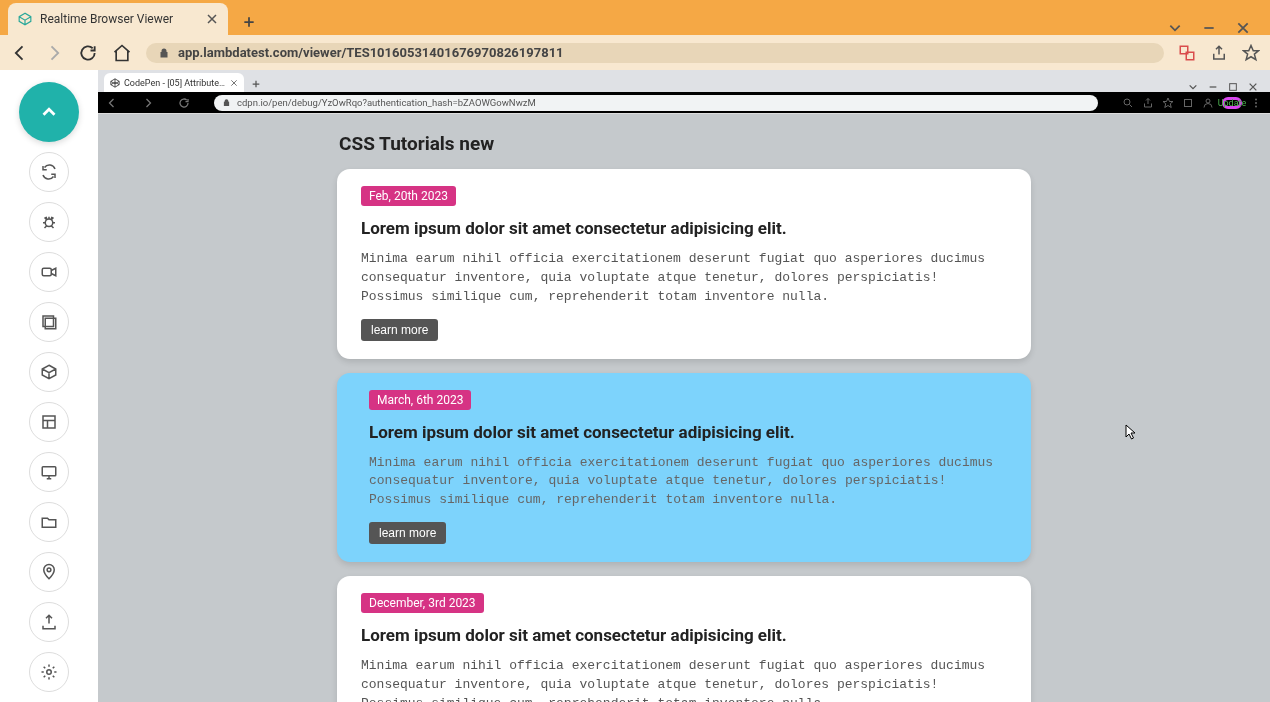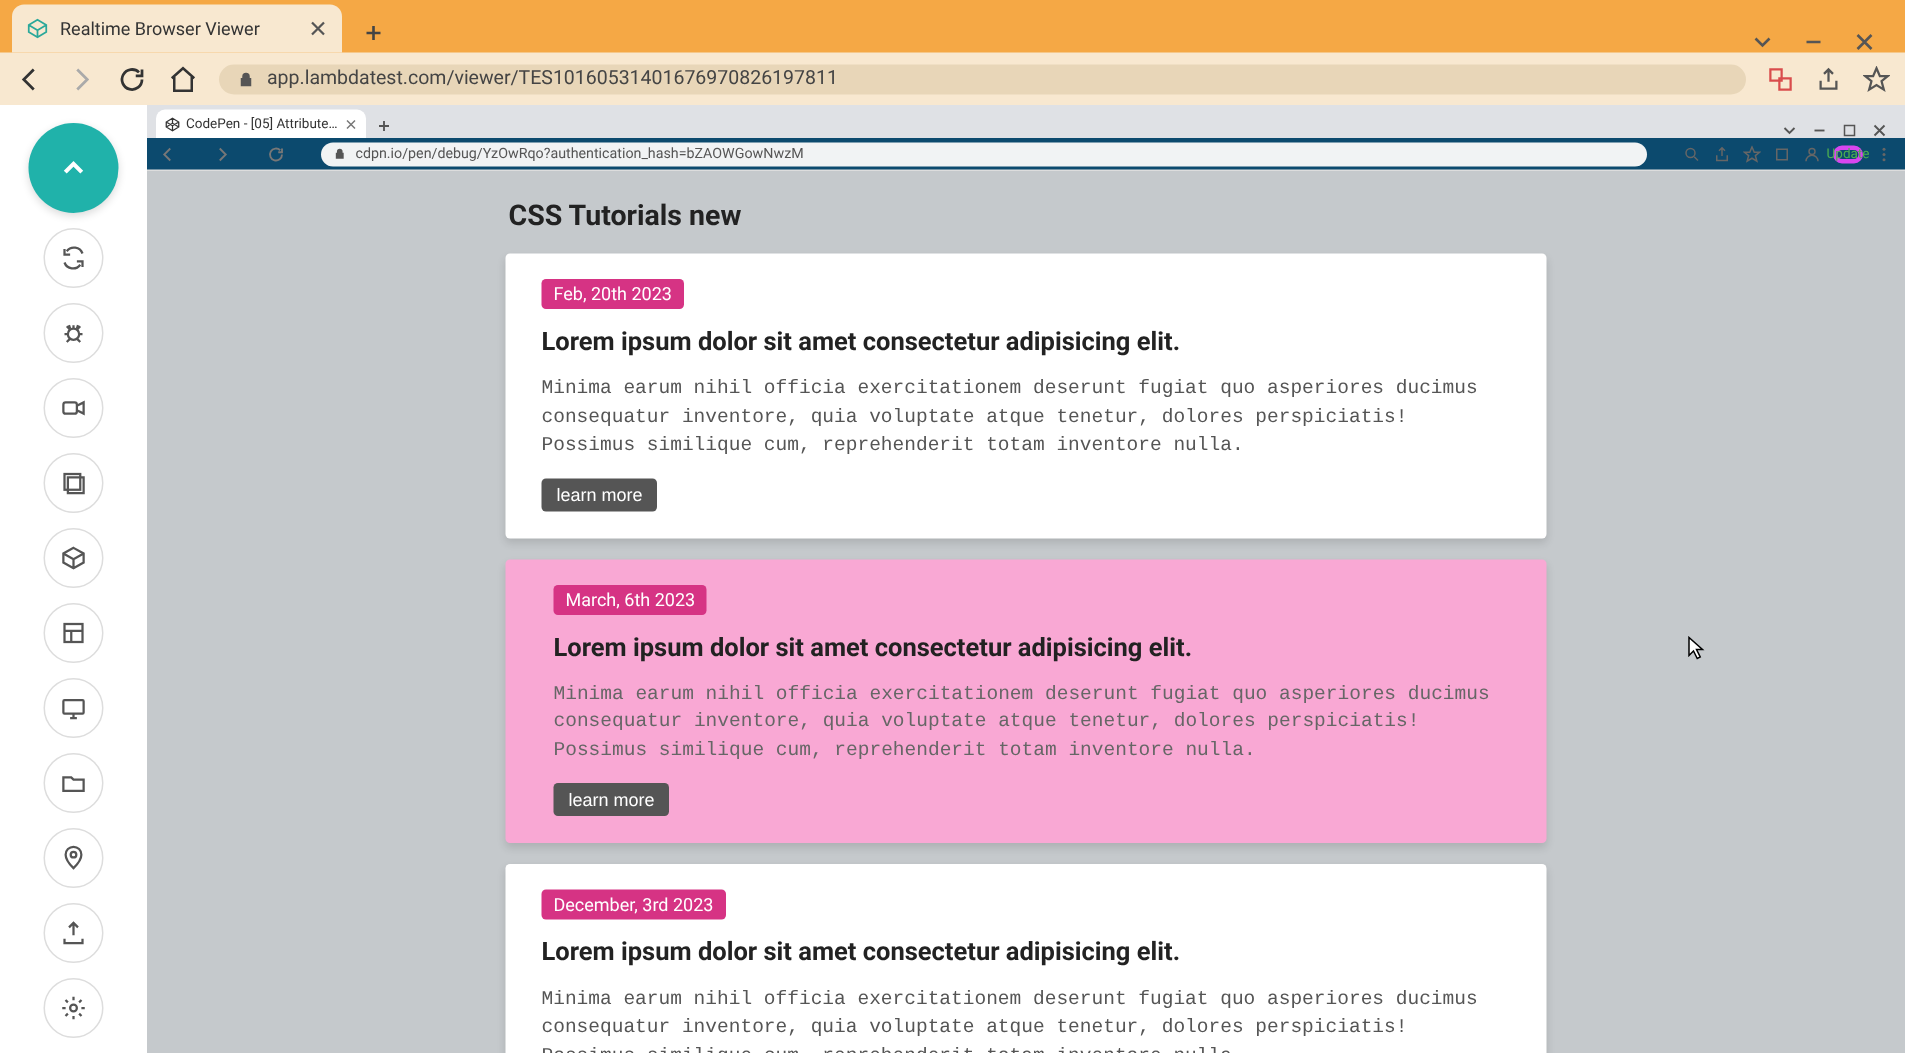--- a/index.html
+++ b/index.html
@@ -12,21 +12,21 @@
 .outer-tab .tab-icon { width: 14px; height: 14px; color: #2aa89a; }
 .outer-tab .tab-title { flex: 1; white-space: nowrap; overflow: hidden; text-overflow: ellipsis; }
 .outer-tab .tab-close { width: 12px; height: 12px; color: #555; cursor: pointer; }
 .outer-newtab { width: 26px; height: 26px; display: flex; align-items: center; justify-content: center; color: #444; margin-left: 8px; cursor: pointer; }
 .outer-tabbar-right { margin-left: auto; display: flex; gap: 20px; padding-right: 12px; color: #555; }
 .outer-tabbar-right > div { width: 14px; height: 14px; cursor: pointer; display: flex; align-items: center; justify-content: center; }
 
 .outer-toolbar { height: 35px; background: #f8e8d0; display: flex; align-items: center; padding: 0 10px; gap: 14px; }
 .outer-toolbar .nav-btn { width: 20px; height: 20px; color: #333; cursor: pointer; display: flex; align-items: center; justify-content: center; }
 .outer-toolbar .nav-btn.disabled { color: #aaa; }
-.outer-urlbar { flex: 1; height: 20px; background: #e8d6b8; border-radius: 13px; display: flex; align-items: center; padding: 0 12px; gap: 8px; font-size: 13px; color: #444; max-width: 1060px; }
+.outer-urlbar { flex: 1; height: 20px; background: #e8d6b8; border-radius: 13px; display: flex; align-items: center; padding: 0 12px; gap: 8px; font-size: 13px; color: #444; max-width: 1060px; font-weight: bold; }
 .outer-urlbar .lock { width: 12px; height: 12px; color: #555; }
 .outer-toolbar-right { display: flex; gap: 14px; color: #555; margin-left: auto; }
 .outer-toolbar-right > div { width: 18px; height: 18px; cursor: pointer; display: flex; align-items: center; justify-content: center; }
 
 
 .app-area { flex: 1; display: flex; background: #fff; overflow: hidden; }
 
 
 .lt-sidebar { width: 98px; background: #fff; display: flex; flex-direction: column; align-items: center; padding-top: 12px; gap: 10px; }
 .lt-btn-main { width: 60px; height: 60px; border-radius: 50%; background: #20b2aa; display: flex; align-items: center; justify-content: center; color: #fff; cursor: pointer; box-shadow: 0 2px 6px rgba(0,0,0,0.15); }
@@ -38,33 +38,33 @@
 .inner-browser { flex: 1; display: flex; flex-direction: column; background: #fff; }
 .inner-tabbar { height: 22px; background: #dfe1e5; display: flex; align-items: flex-end; padding: 0 6px; font-size: 10px; }
 .inner-tab { background: #fff; height: 19px; width: 140px; border-radius: 6px 6px 0 0; display: flex; align-items: center; padding: 0 6px; gap: 4px; color: #333; }
 .inner-tab .tab-icon { width: 10px; height: 10px; }
 .inner-tab .tab-title { flex: 1; white-space: nowrap; overflow: hidden; text-overflow: ellipsis; font-size: 9px; }
 .inner-tab .tab-close { width: 8px; height: 8px; color: #777; }
 .inner-newtab { width: 16px; height: 16px; display: flex; align-items: center; justify-content: center; color: #555; margin-left: 4px; }
 .inner-tabbar-right { margin-left: auto; display: flex; gap: 10px; padding-right: 6px; color: #555; align-items: center; }
 .inner-tabbar-right > div { width: 10px; height: 10px; cursor: pointer; display:flex; align-items:center; justify-content:center; }
 
-.inner-toolbar { height: 22px; background: #0c4a6e; border-bottom: 1px solid #ddd; display: flex; align-items: center; padding: 0 8px; gap: 24px; font-size: 10px; }
+.inner-toolbar { height: 22px; background: #000000; border-bottom: 1px solid #ddd; display: flex; align-items: center; padding: 0 8px; gap: 24px; font-size: 10px; }
 .inner-toolbar .nav-btn { width: 12px; height: 12px; color: #777; cursor: pointer; display:flex; align-items:center; justify-content:center; }
 .inner-urlbar { flex: 1; height: 16px; background: #f1f3f4; border-radius: 8px; display: flex; align-items: center; padding: 0 8px; gap: 6px; font-size: 9.5px; color: #555; }
 .inner-toolbar-right { display: flex; gap: 8px; color: #666; align-items: center; }
 .inner-toolbar-right > div { width: 12px; height: 12px; cursor: pointer; display:flex; align-items:center; justify-content:center;}
 .update-btn { border: 3px solid #d946ef; color: #4caf50; border-radius: 9px; padding: 1px 7px; font-size: 9px; cursor: pointer; }
 
 
 .page-viewport { flex: 1; background: #c5c9cc; overflow: auto; position: relative; }
 .page-content { width: 694px; margin: 18px auto 0; }
 .page-title { font-size: 19px; font-weight: 700; color: #222; margin-bottom: 14px; padding-left: 2px; }
-.card { background: #fff; border-radius: 3px; padding: 16px 24px 18px; margin-bottom: 14px; box-shadow: 0 3px 6px rgba(0,0,0,0.12); }
-.card.highlight { background: #f9a8d4; padding-left: 32px; }
+.card { background: #fff; border-radius: 13px; padding: 16px 24px 18px; margin-bottom: 14px; box-shadow: 0 3px 6px rgba(0,0,0,0.12); }
+.card.highlight { background: #7dd3fc; padding-left: 32px; }
 .card-date { display: inline-block; background: #d63384; color: #fff; font-size: 12px; padding: 3px 8px; border-radius: 3px; margin-bottom: 12px; }
 .card-title { font-size: 17px; font-weight: 700; color: #222; margin-bottom: 12px; }
 .card-body { font-size: 13px; color: #555; line-height: 1.45; margin-bottom: 12px; font-family: Liberation Mono, monospace; }
 .card-btn { display: inline-block; background: #555; color: #fff; font-size: 12px; padding: 4px 10px; border-radius: 3px; cursor: pointer; border: none; }
 .card.highlight .card-body { color: #666; }
 
 .cursor { position: absolute; left: 1027px; top: 310px; width: 12px; height: 18px; pointer-events: none; }
 
 svg { display: block; }
 </style>

